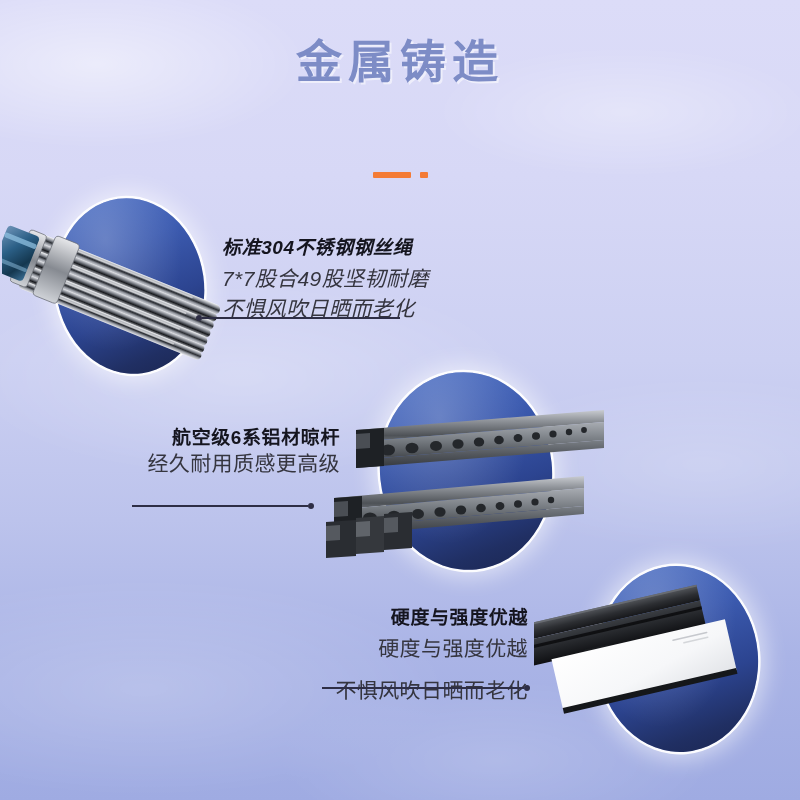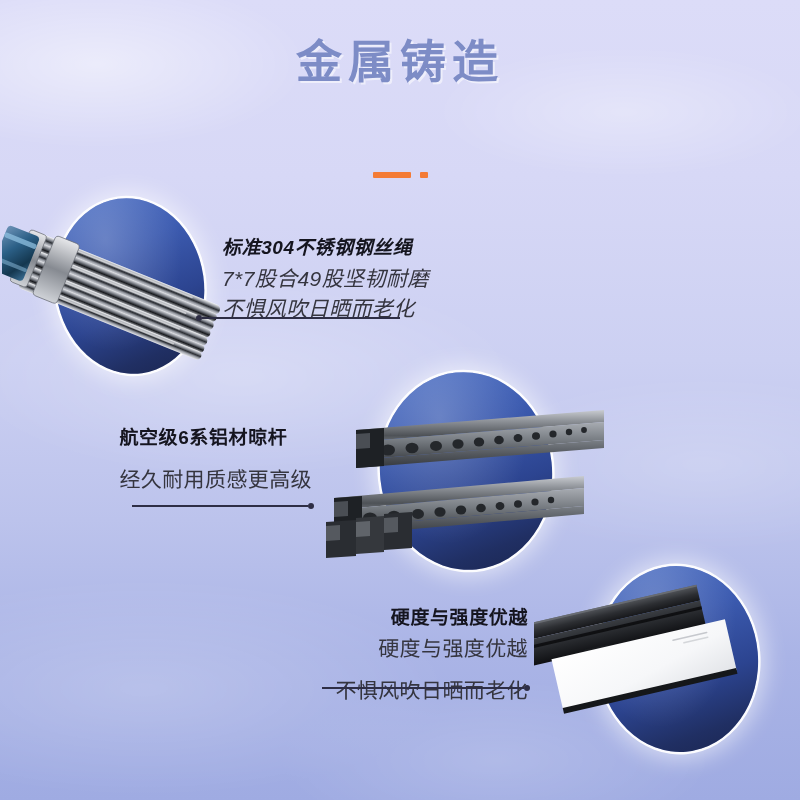--- a/index.html
+++ b/index.html
@@ -53,21 +53,21 @@
     margin-top:5px;white-space:nowrap;
   }
   .rule{position:absolute;height:0;display:flex;align-items:center;}
   .rule .bar{height:1.6px;background:#2e2e45;flex:1 1 auto;}
   .rule .knob{width:6px;height:6px;border-radius:50%;background:#2e2e45;flex:0 0 auto;}
 
   
   #f1{left:222px;top:232px;text-align:left;font-style:italic;}
   #r1{left:196px;top:318px;width:204px;}
   
-  #f2{right:488px;top:422px;}
+  #f2{right:460px;top:422px;text-align:right;}
   #r2{left:132px;top:506px;width:182px;}
   
   #f3{right:272px;top:602px;text-align:right;}
   #r3{left:322px;top:688px;width:208px;}
 
   
   .medallion{position:absolute;border-radius:50%;
     background:linear-gradient(165deg,#4b6ec4 0%,#3c5bb0 32%,#2c4490 62%,#202f63 85%,#1b2651 100%);
     box-shadow:0 0 0 2.5px rgba(255,255,255,.92), 0 0 22px 7px rgba(255,255,255,.55);
   }
@@ -272,21 +272,21 @@
     <div class="sub">7*7股合49股坚韧耐磨</div>
     <div class="sub" style="margin-top:0">不惧风吹日晒而老化</div>
   </div>
   <div class="rule" id="r1">
     <span class="knob"></span>
     <span class="bar"></span>
   </div>
 
   <div class="feature" id="f2">
     <div class="title">航空级6系铝材晾杆</div>
-    <div class="sub" style="margin-top:16px">经久耐用质感更高级</div>
+    <div class="sub" style="margin-top:0">经久耐用质感更高级</div>
   </div>
   <div class="rule" id="r2">
     <span class="bar"></span>
     <span class="knob"></span>
   </div>
 
   <div class="feature" id="f3">
     <div class="title">硬度与强度优越</div>
     <div class="sub">硬度与强度优越</div>
     <div class="sub" style="margin-top:12px">不惧风吹日晒而老化</div>

